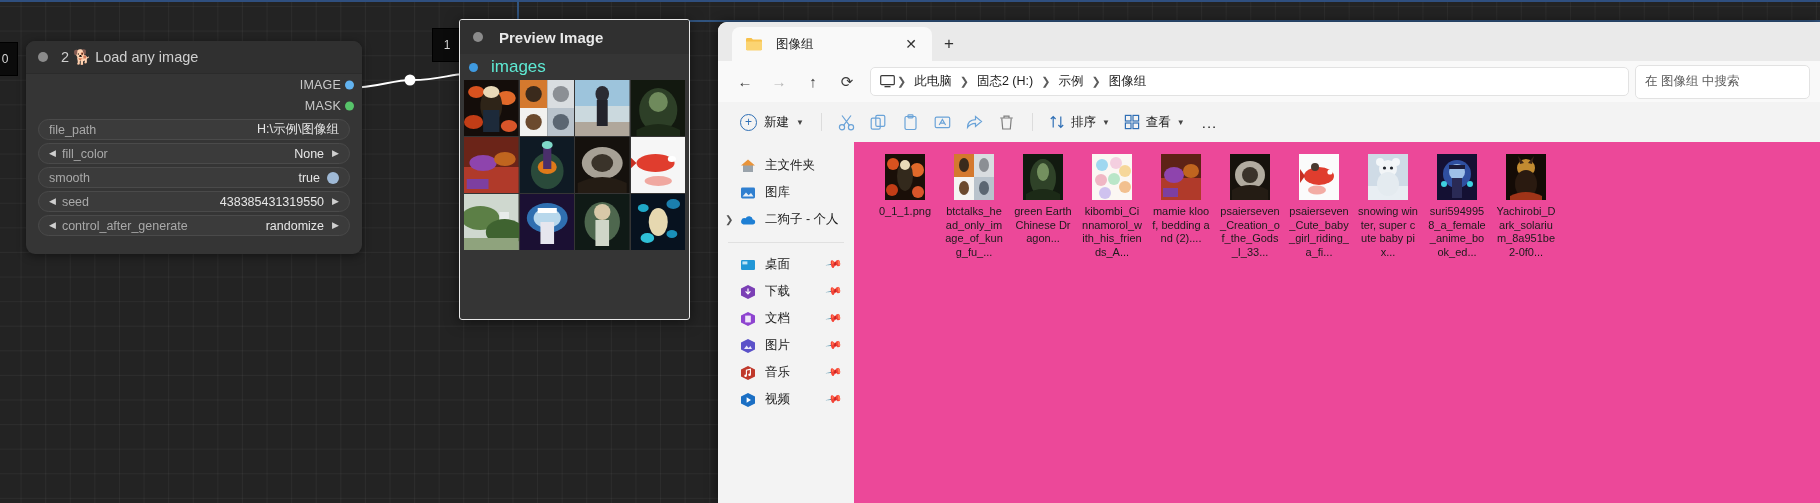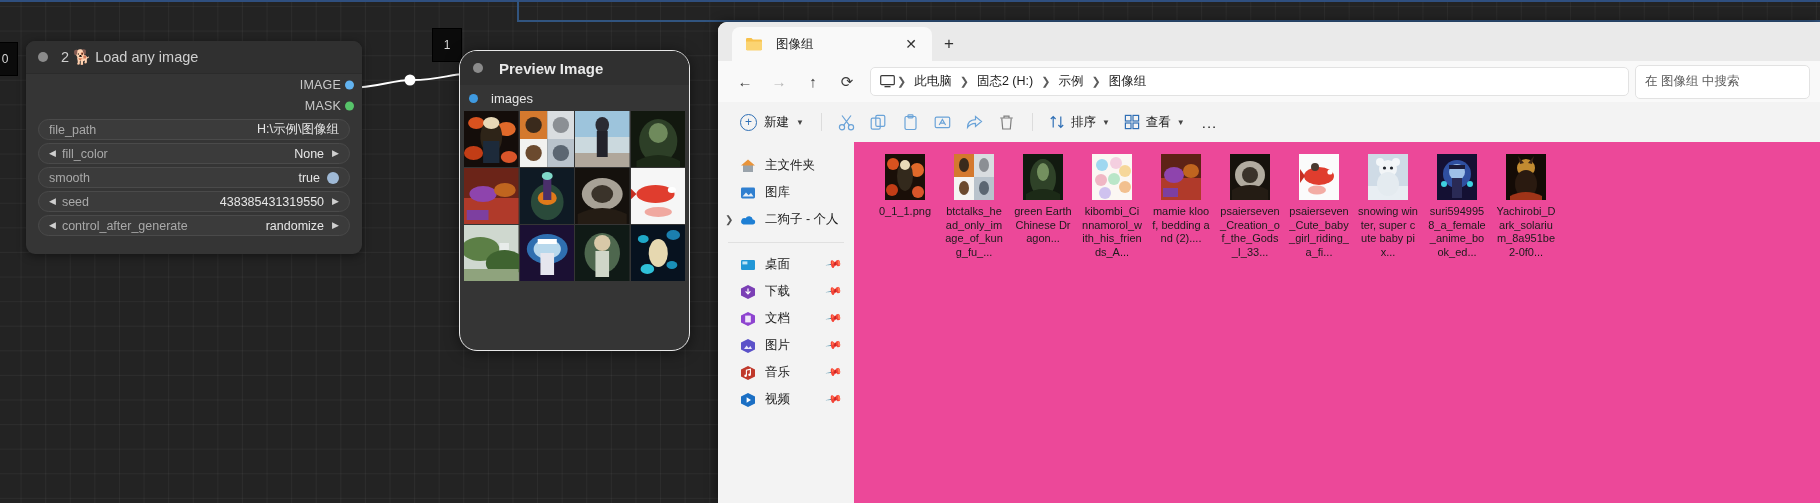--- a/index.html
+++ b/index.html
@@ -68,30 +68,30 @@
   .widget .wname { color:#a9a9a9; font-size:12.5px; }
   .widget .wval  { color:#e6e6e6; font-size:12.5px; margin-left:auto; }
   .arrow-l, .arrow-r { color:#cfcfcf; font-size:9px; line-height:1; }
   .arrow-l { margin-right:6px; }
   .arrow-r { margin-left:8px; }
   .toggle-dot { width:12px; height:12px; border-radius:50%; background:#9fb9d6; margin-left:7px; }
 
   
   #node-preview {
     position:absolute; left:459px; top:19px; width:231px; height:301px;
-    background:#353535; border-radius:18px; border:1.5px solid #e8e8e8;
-    overflow:hidden; box-shadow:0 2px 14px rgba(0,0,0,0.5);margin-top:31px;
+    background:#353535; border-radius:3px; border:1.5px solid #e8e8e8;
+    overflow:hidden; box-shadow:0 2px 14px rgba(0,0,0,0.5);
   }
   #node-preview .title-bar {
     height:34px; background:#303030; display:flex; align-items:center; padding-left:13px;
   }
   #node-preview .title-text { color:#e9e9e9; font-size:15px; font-weight:600; margin-left:16px;}
   .images-row { height:26px; display:flex; align-items:center; padding-left:9px; }
   .images-row .dot { width:9px; height:9px; border-radius:50%; background:#3f9ae0; }
-  .images-row .lbl { color:#e5e5e5; font-size:13px; margin-left:13px; }
+  .images-row .lbl { color:#5eead4; font-size:17px; margin-left:13px; }
   .thumb-grid {
     margin:0 4px; display:grid; grid-template-columns:repeat(4,1fr);
     grid-auto-rows:56px; gap:1px;
   }
   .thumb { width:100%; height:100%; overflow:hidden; position:relative; }
 
   
   #link-svg { position:absolute; left:0; top:0; width:720px; height:340px; pointer-events:none; }
 
   

